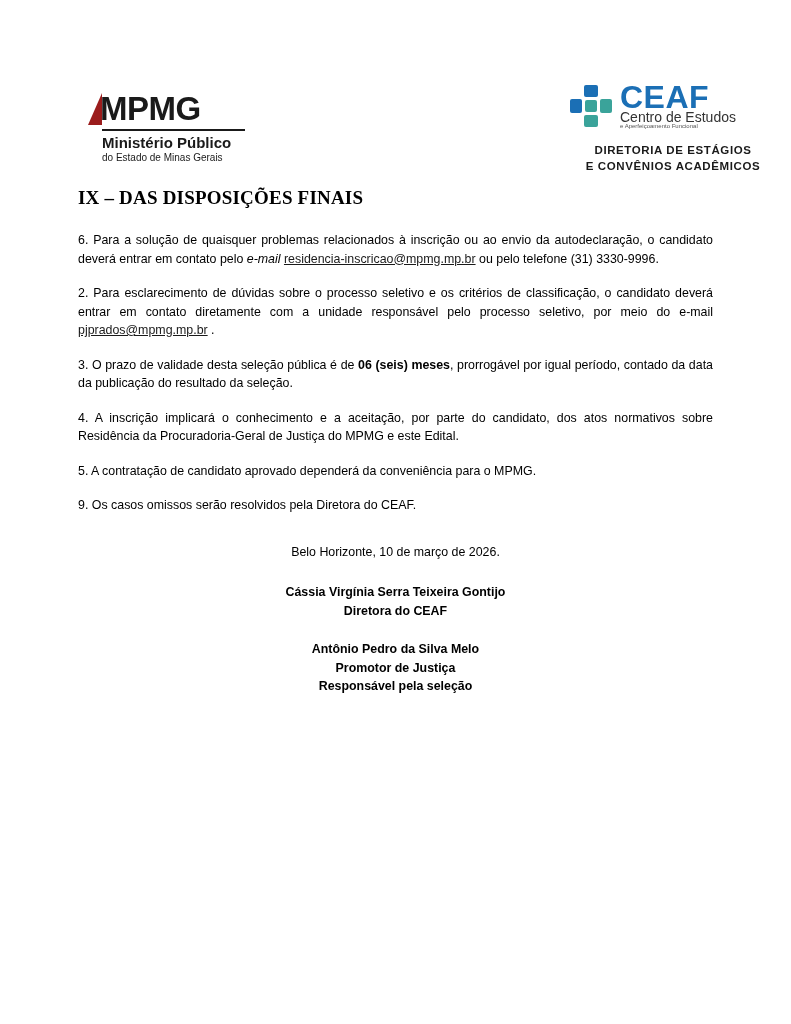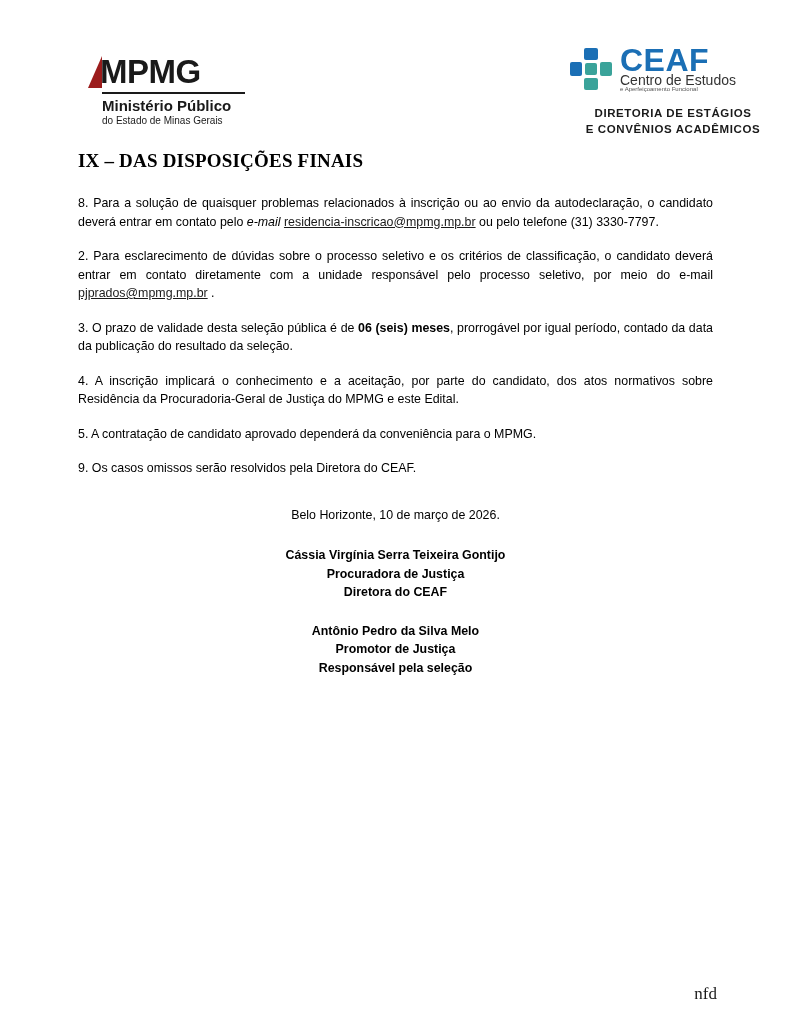--- a/index.html
+++ b/index.html
@@ -20,20 +20,21 @@
     width: 791px;
     height: 1024px;
     box-sizing: border-box;
     padding: 0 78px;
   }
 
   
   .header {
     position: relative;
     height: 150px;
+    margin-top: 37px;
   }
   .logo-mpmg {
     position: absolute;
     left: 10px;
     top: 55px;
     width: 220px;
   }
   .mpmg-top {
     display: flex;
     align-items: center;
@@ -227,21 +228,21 @@
       </div>
       <div class="ceaf-dept">DIRETORIA DE ESTÁGIOS</div>
       <div class="ceaf-dept" style="margin-top:0">E CONVÊNIOS ACADÊMICOS</div>
     </div>
 
   </div>
 
   <h1 class="doc-title">IX – DAS DISPOSIÇÕES FINAIS</h1>
 
   <p class="para">
-    <span>8. Para a solução de quaisquer problemas relacionados à inscrição ou ao envio da autodeclaração, o candidato deverá entrar em contato pelo </span><em>e-mail</em> <a class="link" href="#">residencia-inscricao@mpmg.mp.br</a><span> ou pelo telefone (31) 3330-7797.</span>
+    <span>6. Para a solução de quaisquer problemas relacionados à inscrição ou ao envio da autodeclaração, o candidato deverá entrar em contato pelo </span><em>e-mail</em> <a class="link" href="#">residencia-inscricao@mpmg.mp.br</a><span> ou pelo telefone (31) 3330-9996.</span>
   </p>
 
   <p class="para">
     <span>2. Para esclarecimento de dúvidas sobre o processo seletivo e os critérios de classificação, o candidato deverá entrar em contato diretamente com a unidade responsável pelo processo seletivo, por meio do e-mail </span><a class="link" href="#">pjprados@mpmg.mp.br</a><span> .</span>
   </p>
 
   <p class="para">
     <span>3. O prazo de validade desta seleção pública é de </span><span class="bold">06 (seis) meses</span><span>, prorrogável por igual período, contado da data da publicação do resultado da seleção.</span>
   </p>
 
@@ -249,21 +250,20 @@
 
   <p class="para">5. A contratação de candidato aprovado dependerá da conveniência para o MPMG.</p>
 
   <p class="para">9. Os casos omissos serão resolvidos pela Diretora do CEAF.</p>
 
   <div class="center-block">
     <div class="place-date">Belo Horizonte, 10 de março de 2026.</div>
 
     <div class="sig-group">
       <div class="sig-name">Cássia Virgínia Serra Teixeira Gontijo</div>
-      <div class="sig-name">Procuradora de Justiça</div>
       <div class="sig-name">Diretora do CEAF</div>
     </div>
 
     <div class="sig-group">
       <div class="sig-name">Antônio Pedro da Silva Melo</div>
       <div class="sig-name">Promotor de Justiça</div>
       <div class="sig-name">Responsável pela seleção</div>
     </div>
   </div>
 

